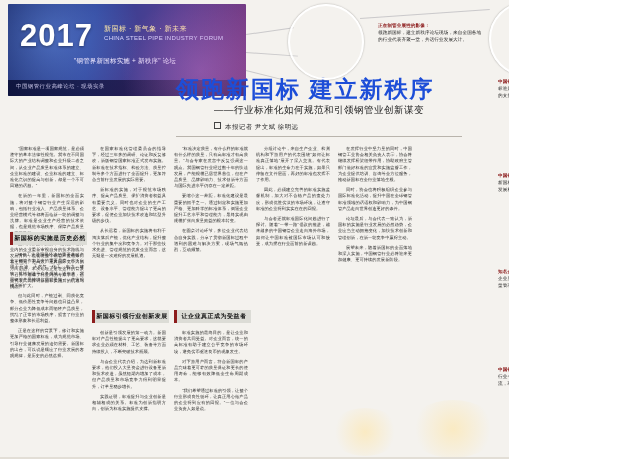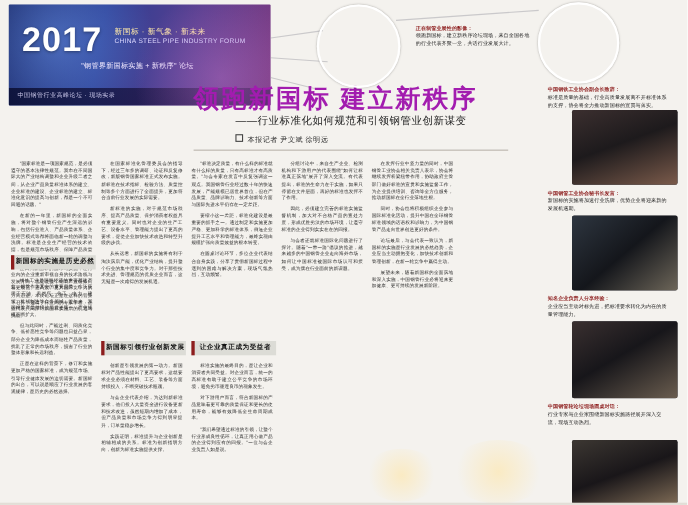--- a/index.html
+++ b/index.html
@@ -11,21 +11,21 @@
     width: 625px;
     height: 459px;
     overflow: hidden;
     font-family: "Liberation Sans", sans-serif;
     color: #1a1a1a;
     position: relative;
   }
   .page {
     position: absolute;
     left: 0; top: 0;
-    width: 625px;
+    width: 509px;
     height: 459px;
     background: #f4f2ee;
     overflow: hidden;
   }
 
   
   .masthead {
     position: absolute;
     left: 8px; top: 4px;
     width: 238px; height: 92px;
@@ -95,21 +95,21 @@
     letter-spacing: .4px;
   }
 
   
   .headline {
     position: absolute;
     left: 176px; top: 74px;
     font-size: 23px;
     font-weight: bold;
     letter-spacing: 2px;
-    color: #a21caf;
+    color: #1d4ed8;
     white-space: nowrap;
   }
   .subheadline {
     position: absolute;
     left: 214px; top: 104px;
     font-size: 9.5px;
     color: #222;
     letter-spacing: .5px;
     white-space: nowrap;
     text-align: center;

